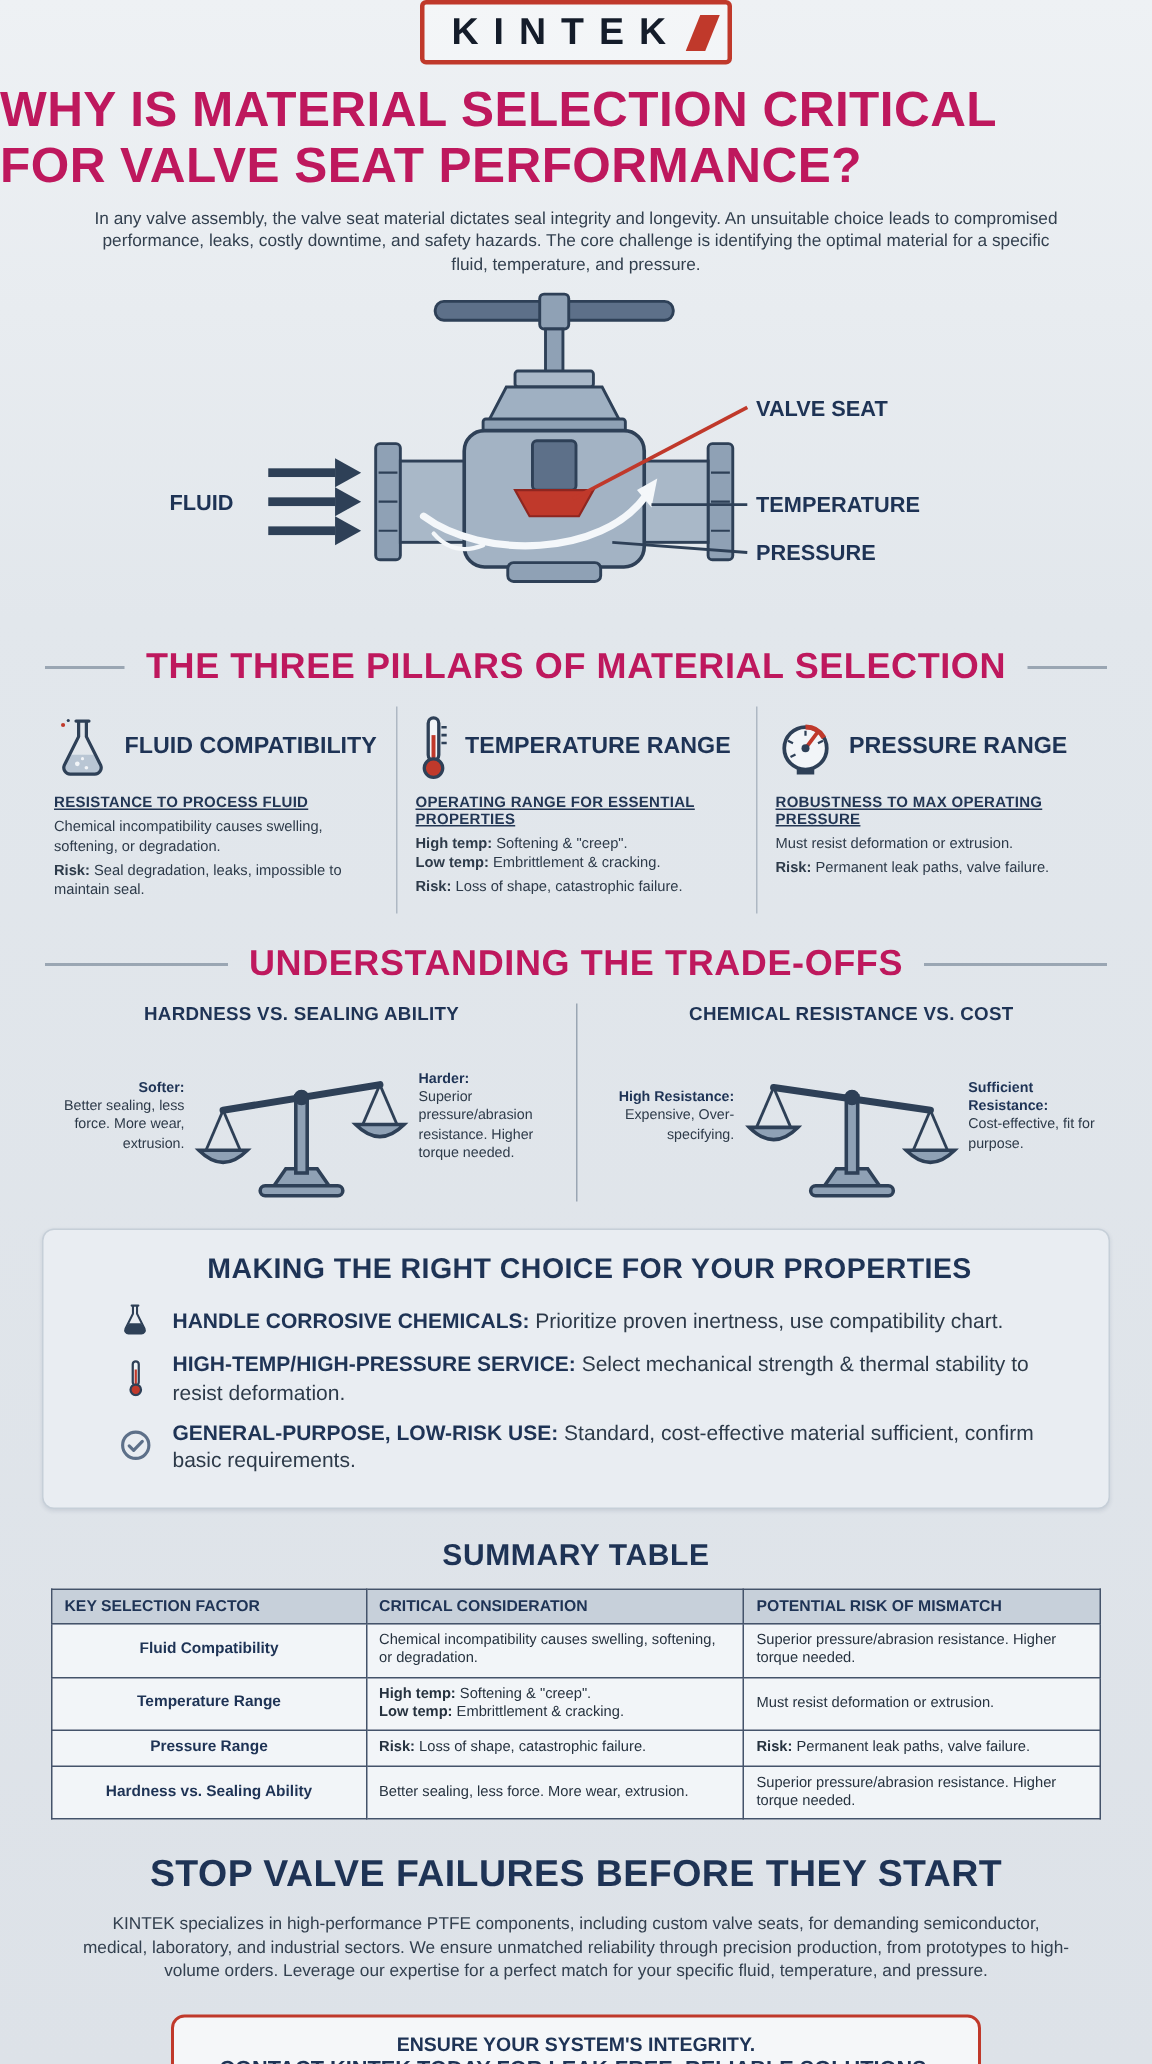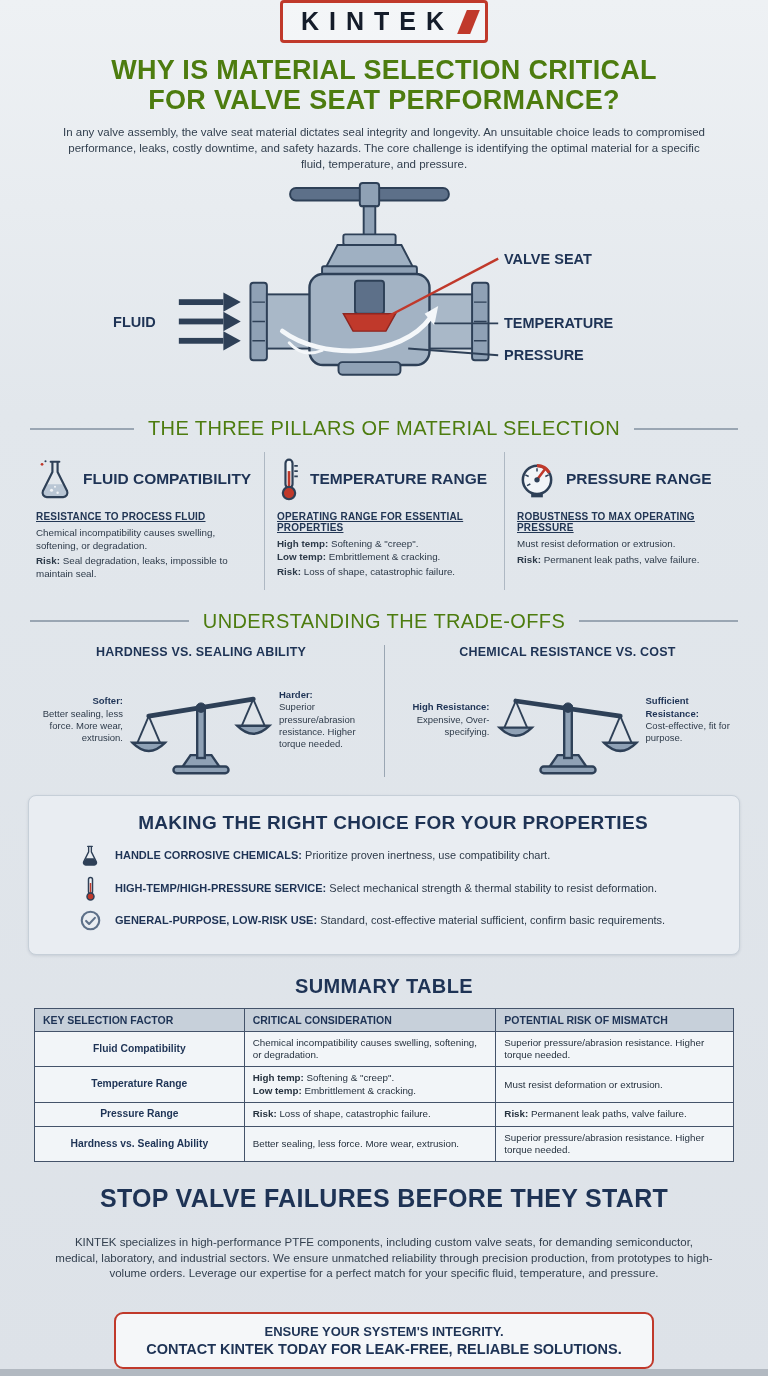--- a/index.html
+++ b/index.html
@@ -16,28 +16,28 @@
   .header{ text-align:center; }
   .logo-box{
     display:inline-flex; align-items:center; gap:8px;
     border:3px solid #c0392b; border-radius:4px;
     padding:4px 10px 4px 18px; background:rgba(255,255,255,.35);
   }
   .logo-text{ font-weight:700; font-size:25px; letter-spacing:10px; color:#141c2a; }
   .logo-slash{ width:13px; height:24px; background:#c0392b; transform:skewX(-22deg); display:inline-block; }
   .tagline{ color:#c0392b; font-weight:700; font-style:italic; font-size:13px; letter-spacing:1.2px; margin-top:4px; }
   
-  .title{ text-align:center; margin-top:12px; font-weight:700; font-size:27px; line-height:1.12; letter-spacing:.3px; color:#4d7c0f; }
+  .title{ margin-top:12px; font-weight:700; font-size:33px; line-height:1.12; letter-spacing:.3px; color:#be185d; }
   .intro{ width:656px; margin:10px auto 4px; text-align:center; font-size:11.5px; line-height:1.35; color:#33404f; font-weight:500; }
   
   .diagram{ text-align:center; margin-top:2px; }
   
   .sec-heading{ display:flex; align-items:center; gap:14px; margin:10px 30px 12px; }
   .sec-heading::before,.sec-heading::after{ content:""; flex:1; height:2px; background:#9aa6b3; }
-  .sec-heading span{ font-weight:400; font-size:20px; letter-spacing:.4px; color:#4d7c0f; white-space:nowrap; }
+  .sec-heading span{ font-weight:700; font-size:24px; letter-spacing:.4px; color:#be185d; white-space:nowrap; }
   .plain-heading{ text-align:center; font-weight:700; font-size:20px; letter-spacing:.4px; color:#1e3355; }
   
   .pillars{ display:grid; grid-template-columns:1fr 1fr 1fr; padding:0 24px; }
   .pillar{ padding:2px 12px 6px; }
   .pillar + .pillar{ border-left:1.5px solid #aeb8c3; }
   .pillar-head{ display:flex; align-items:center; gap:9px; margin-bottom:7px; min-height:50px; }
   .pillar-title{ font-weight:700; font-size:15.5px; line-height:1.05; color:#1e3355; }
   .pillar-sub{ font-weight:700; font-size:10px; color:#223654; margin-bottom:5px; letter-spacing:.2px;text-decoration:underline; }
   .pillar p{ font-size:9.8px; line-height:1.3; color:#2d3a49; margin:3px 0; }
   
@@ -51,33 +51,33 @@
   .to-label{ font-weight:700; color:#1e3355; }
   
   .choice-box{
     margin:18px 28px 0; background:#e9edf2; border:1px solid #c6cfd8;
     border-radius:8px; padding:14px 30px 14px 48px;
     box-shadow:0 1px 3px rgba(30,50,85,.12);
   }
   .choice-heading{ text-align:center; font-weight:700; font-size:19px; color:#1e3355; margin:2px 0 10px; letter-spacing:.3px; }
   .choice-item{ display:flex; align-items:center; gap:12px; margin:9px 0; }
   .choice-icon{ width:26px; display:flex; justify-content:center; flex:0 0 26px; }
-  .choice-text{ font-size:11px; line-height:1.3; color:#2d3a49; }
+  .choice-text{ font-size:14px; line-height:1.3; color:#2d3a49; }
   .choice-text .b{ color:#1e3355; }
   
   .summary-heading{ margin:20px 0 10px; }
   table{ border-collapse:collapse; width:700px; margin:0 auto; background:#f2f5f8; }
   th,td{ border:1.5px solid #44536a; padding:5px 8px; }
   th{ background:#c7d0da; font-size:10.5px; font-weight:700; color:#1e3355; text-align:left; }
   td{ font-size:9.8px; color:#26323f; line-height:1.25; vertical-align:middle; }
   td.factor{ font-weight:700; text-align:center; color:#1e3355; font-size:10.3px; }
   td .seg{ display:block; }
   
   .cta-heading{ text-align:center; font-weight:700; font-size:25px; color:#1e3355; margin:22px 0 8px; letter-spacing:.3px; }
-  .cta-body{ width:664px; margin:14px auto; text-align:center; font-size:11.5px; line-height:1.35; color:#33404f; font-weight:500; }
+  .cta-body{ width:664px; margin:4px auto; text-align:center; font-size:11.5px; line-height:1.35; color:#33404f; font-weight:500; }
   .cta-box{
     width:540px; margin:16px auto 0; border:2.5px solid #c0392b; border-radius:9px;
     background:#f5f7f9; text-align:center; padding:10px 18px;
   }
   .cta-box-l1{ font-weight:700; font-size:13px; color:#1e3355; }
   .cta-box-l2{ font-weight:700; font-size:14.5px; color:#1e3355; margin-top:2px; }
   
   .footer{ margin-top:auto; }
   .footer-band{ height:38px; background:#b2b9c1; display:flex; align-items:center; justify-content:center; }
 </style>

